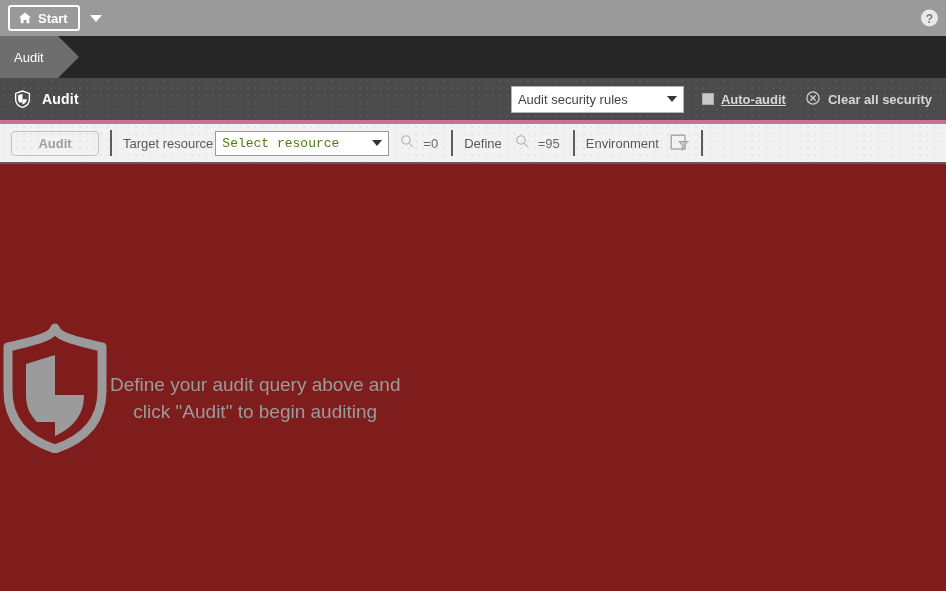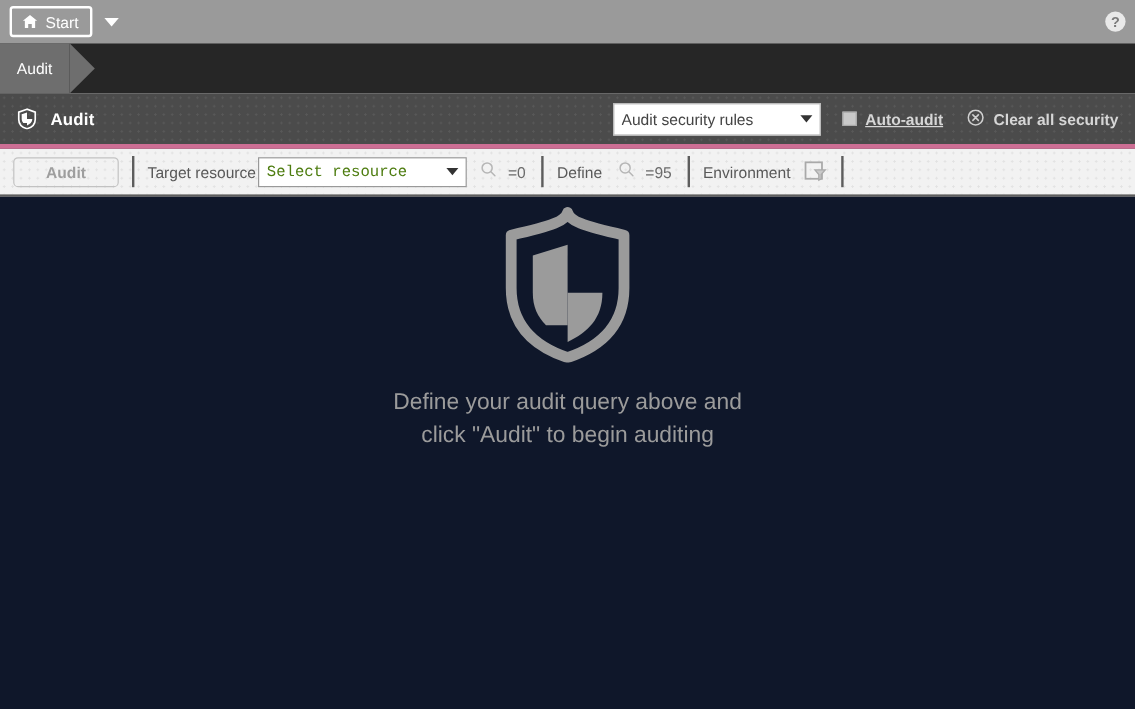--- a/index.html
+++ b/index.html
@@ -32,21 +32,21 @@
   }
   .start-btn {
     display: flex;
     align-items: center;
     gap: 6px;
     border: 2px solid #ffffff;
     border-radius: 3px;
     padding: 3px 10px 3px 8px;
     color: #ffffff;
     font-size: 13px;
-    font-weight: normal;
+    font-weight: bold;
     cursor: pointer;
     background: transparent;
     height: 26px;
   }
   .home-icon { display: inline-flex; width: 14px; height: 14px; }
   .start-caret {
     margin-left: 10px;
     width: 0; height: 0;
     border-left: 6px solid transparent;
     border-right: 6px solid transparent;
@@ -253,25 +253,25 @@
     margin-left: 8px;
     display: inline-flex;
     align-items: center;
     justify-content: center;
     cursor: pointer;
   }
 
   
   .main {
     flex: 1 1 auto;
-    background: #0f172a;
-    display: flex;
-    flex-direction: column;
-    align-items: center;
-    padding-top: 8px;
+    background: #7f1d1d;
+    display: flex;
+    flex-direction: row;
+    align-items: center;
+    padding-top: 20px;
   }
   .shield-big { width: 110px; height: 130px; }
   .empty-msg {
     margin-top: 20px;
     text-align: center;
     color: #9b9b9b;
     font-size: 19px;
     line-height: 27px;
   }
 </style>

